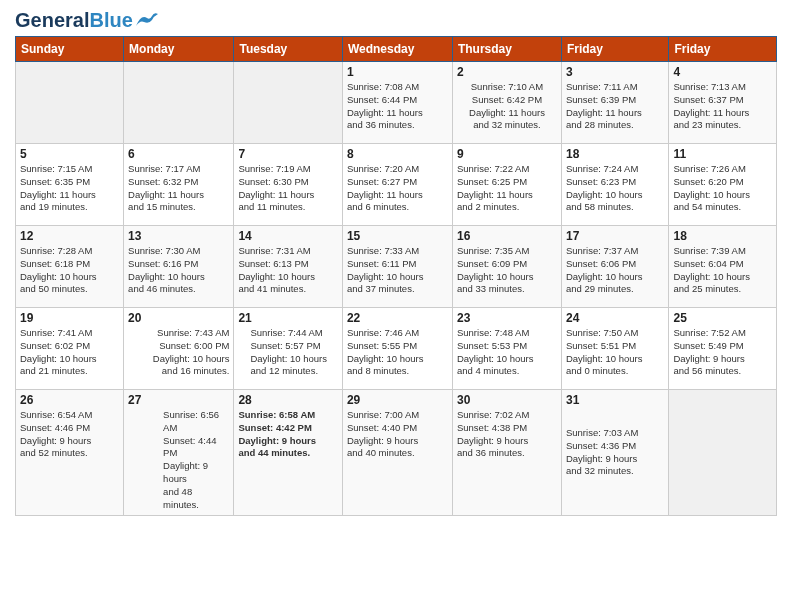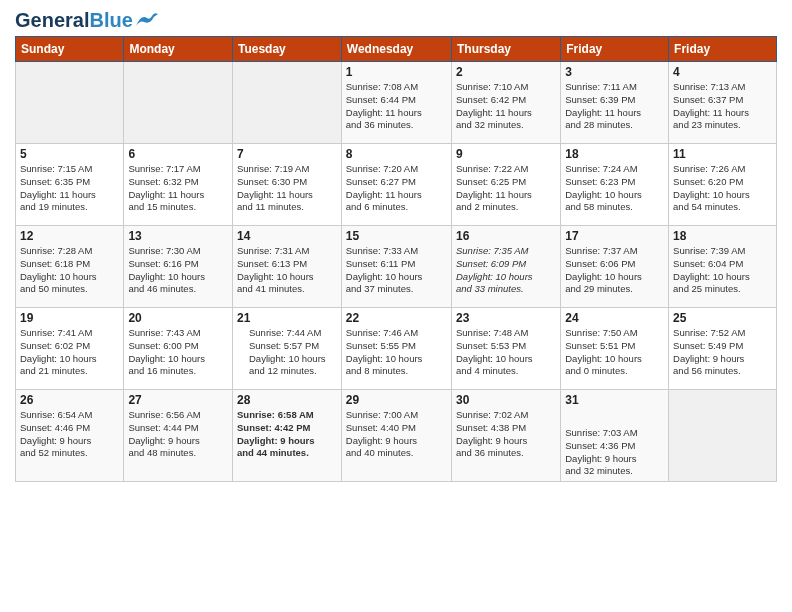--- a/index.html
+++ b/index.html
@@ -122,21 +122,21 @@
           <td class="empty-cell"></td>
           <td>
             <div class="day-num">1</div>
             <div class="day-info" style="white-space: pre-line;">Sunrise: 7:08 AM
 Sunset: 6:44 PM
 Daylight: 11 hours
 and 36 minutes.</div>
           </td>
           <td>
             <div class="day-num">2</div>
-            <div class="day-info" style="white-space: pre-line;">Sunrise: 7:10 AM
+            <div class="day-info" style="white-space: pre-line; text-align: center;">Sunrise: 7:10 AM
 Sunset: 6:42 PM
 Daylight: 11 hours
 and 32 minutes.</div>
           </td>
           <td>
             <div class="day-num">3</div>
             <div class="day-info" style="white-space: pre-line;">Sunrise: 7:11 AM
 Sunset: 6:39 PM
 Daylight: 11 hours
 and 28 minutes.</div>
@@ -224,21 +224,21 @@
           </td>
           <td>
             <div class="day-num">15</div>
             <div class="day-info" style="white-space: pre-line;">Sunrise: 7:33 AM
 Sunset: 6:11 PM
 Daylight: 10 hours
 and 37 minutes.</div>
           </td>
           <td>
             <div class="day-num">16</div>
-            <div class="day-info" style="white-space: pre-line; font-style: italic;">Sunrise: 7:35 AM
+            <div class="day-info" style="white-space: pre-line;">Sunrise: 7:35 AM
 Sunset: 6:09 PM
 Daylight: 10 hours
 and 33 minutes.</div>
           </td>
           <td>
             <div class="day-num">17</div>
             <div class="day-info" style="white-space: pre-line;">Sunrise: 7:37 AM
 Sunset: 6:06 PM
 Daylight: 10 hours
 and 29 minutes.</div>
@@ -254,21 +254,21 @@
         <tr>
           <td>
             <div class="day-num">19</div>
             <div class="day-info" style="white-space: pre-line;">Sunrise: 7:41 AM
 Sunset: 6:02 PM
 Daylight: 10 hours
 and 21 minutes.</div>
           </td>
           <td>
             <div class="day-num">20</div>
-            <div class="day-info" style="white-space: pre-line;">Sunrise: 7:43 AM
+            <div class="day-info" style="white-space: pre-line; text-align: right;">Sunrise: 7:43 AM
 Sunset: 6:00 PM
 Daylight: 10 hours
 and 16 minutes.</div>
           </td>
           <td>
             <div class="day-num">21</div>
             <div class="day-info" style="white-space: pre-line; margin-left: 12px;">Sunrise: 7:44 AM
 Sunset: 5:57 PM
 Daylight: 10 hours
 and 12 minutes.</div>
@@ -305,21 +305,21 @@
         <tr>
           <td>
             <div class="day-num">26</div>
             <div class="day-info" style="white-space: pre-line;">Sunrise: 6:54 AM
 Sunset: 4:46 PM
 Daylight: 9 hours
 and 52 minutes.</div>
           </td>
           <td>
             <div class="day-num">27</div>
-            <div class="day-info" style="white-space: pre-line;">Sunrise: 6:56 AM
+            <div class="day-info" style="white-space: pre-line; margin-left: 35px;">Sunrise: 6:56 AM
 Sunset: 4:44 PM
 Daylight: 9 hours
 and 48 minutes.</div>
           </td>
           <td>
             <div class="day-num">28</div>
             <div class="day-info" style="white-space: pre-line; font-weight: bold;">Sunrise: 6:58 AM
 Sunset: 4:42 PM
 Daylight: 9 hours
 and 44 minutes.</div>

